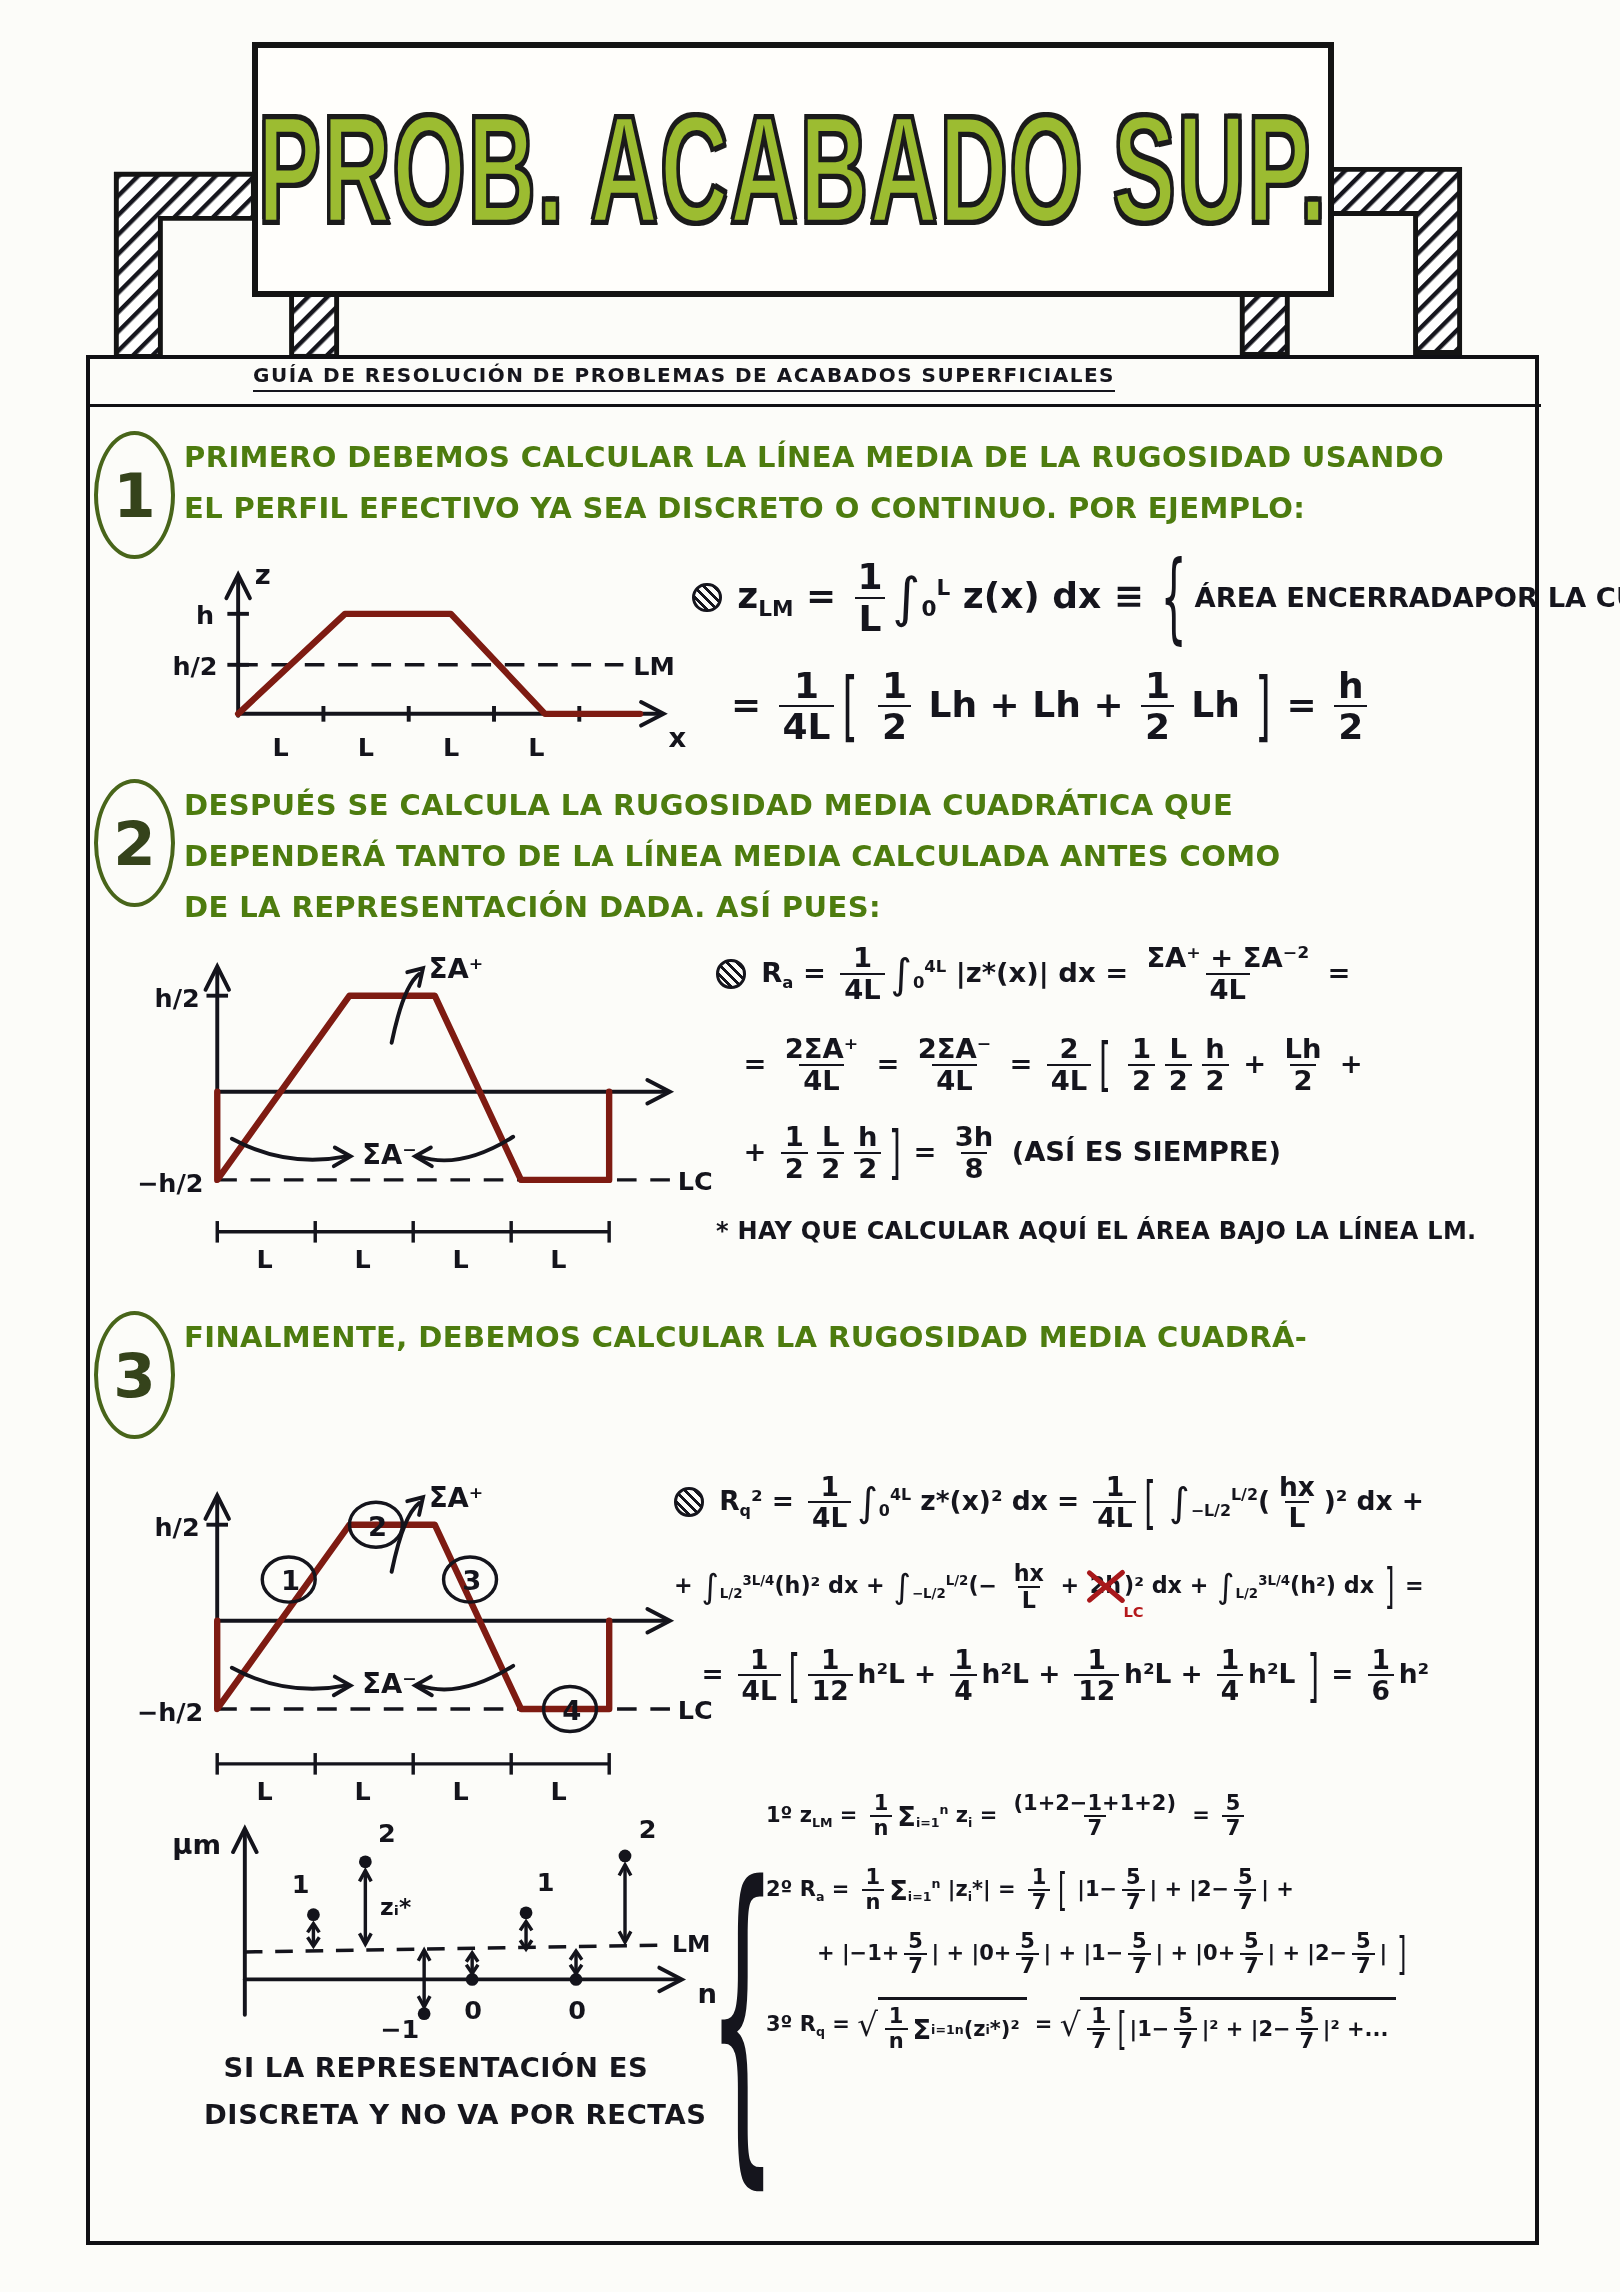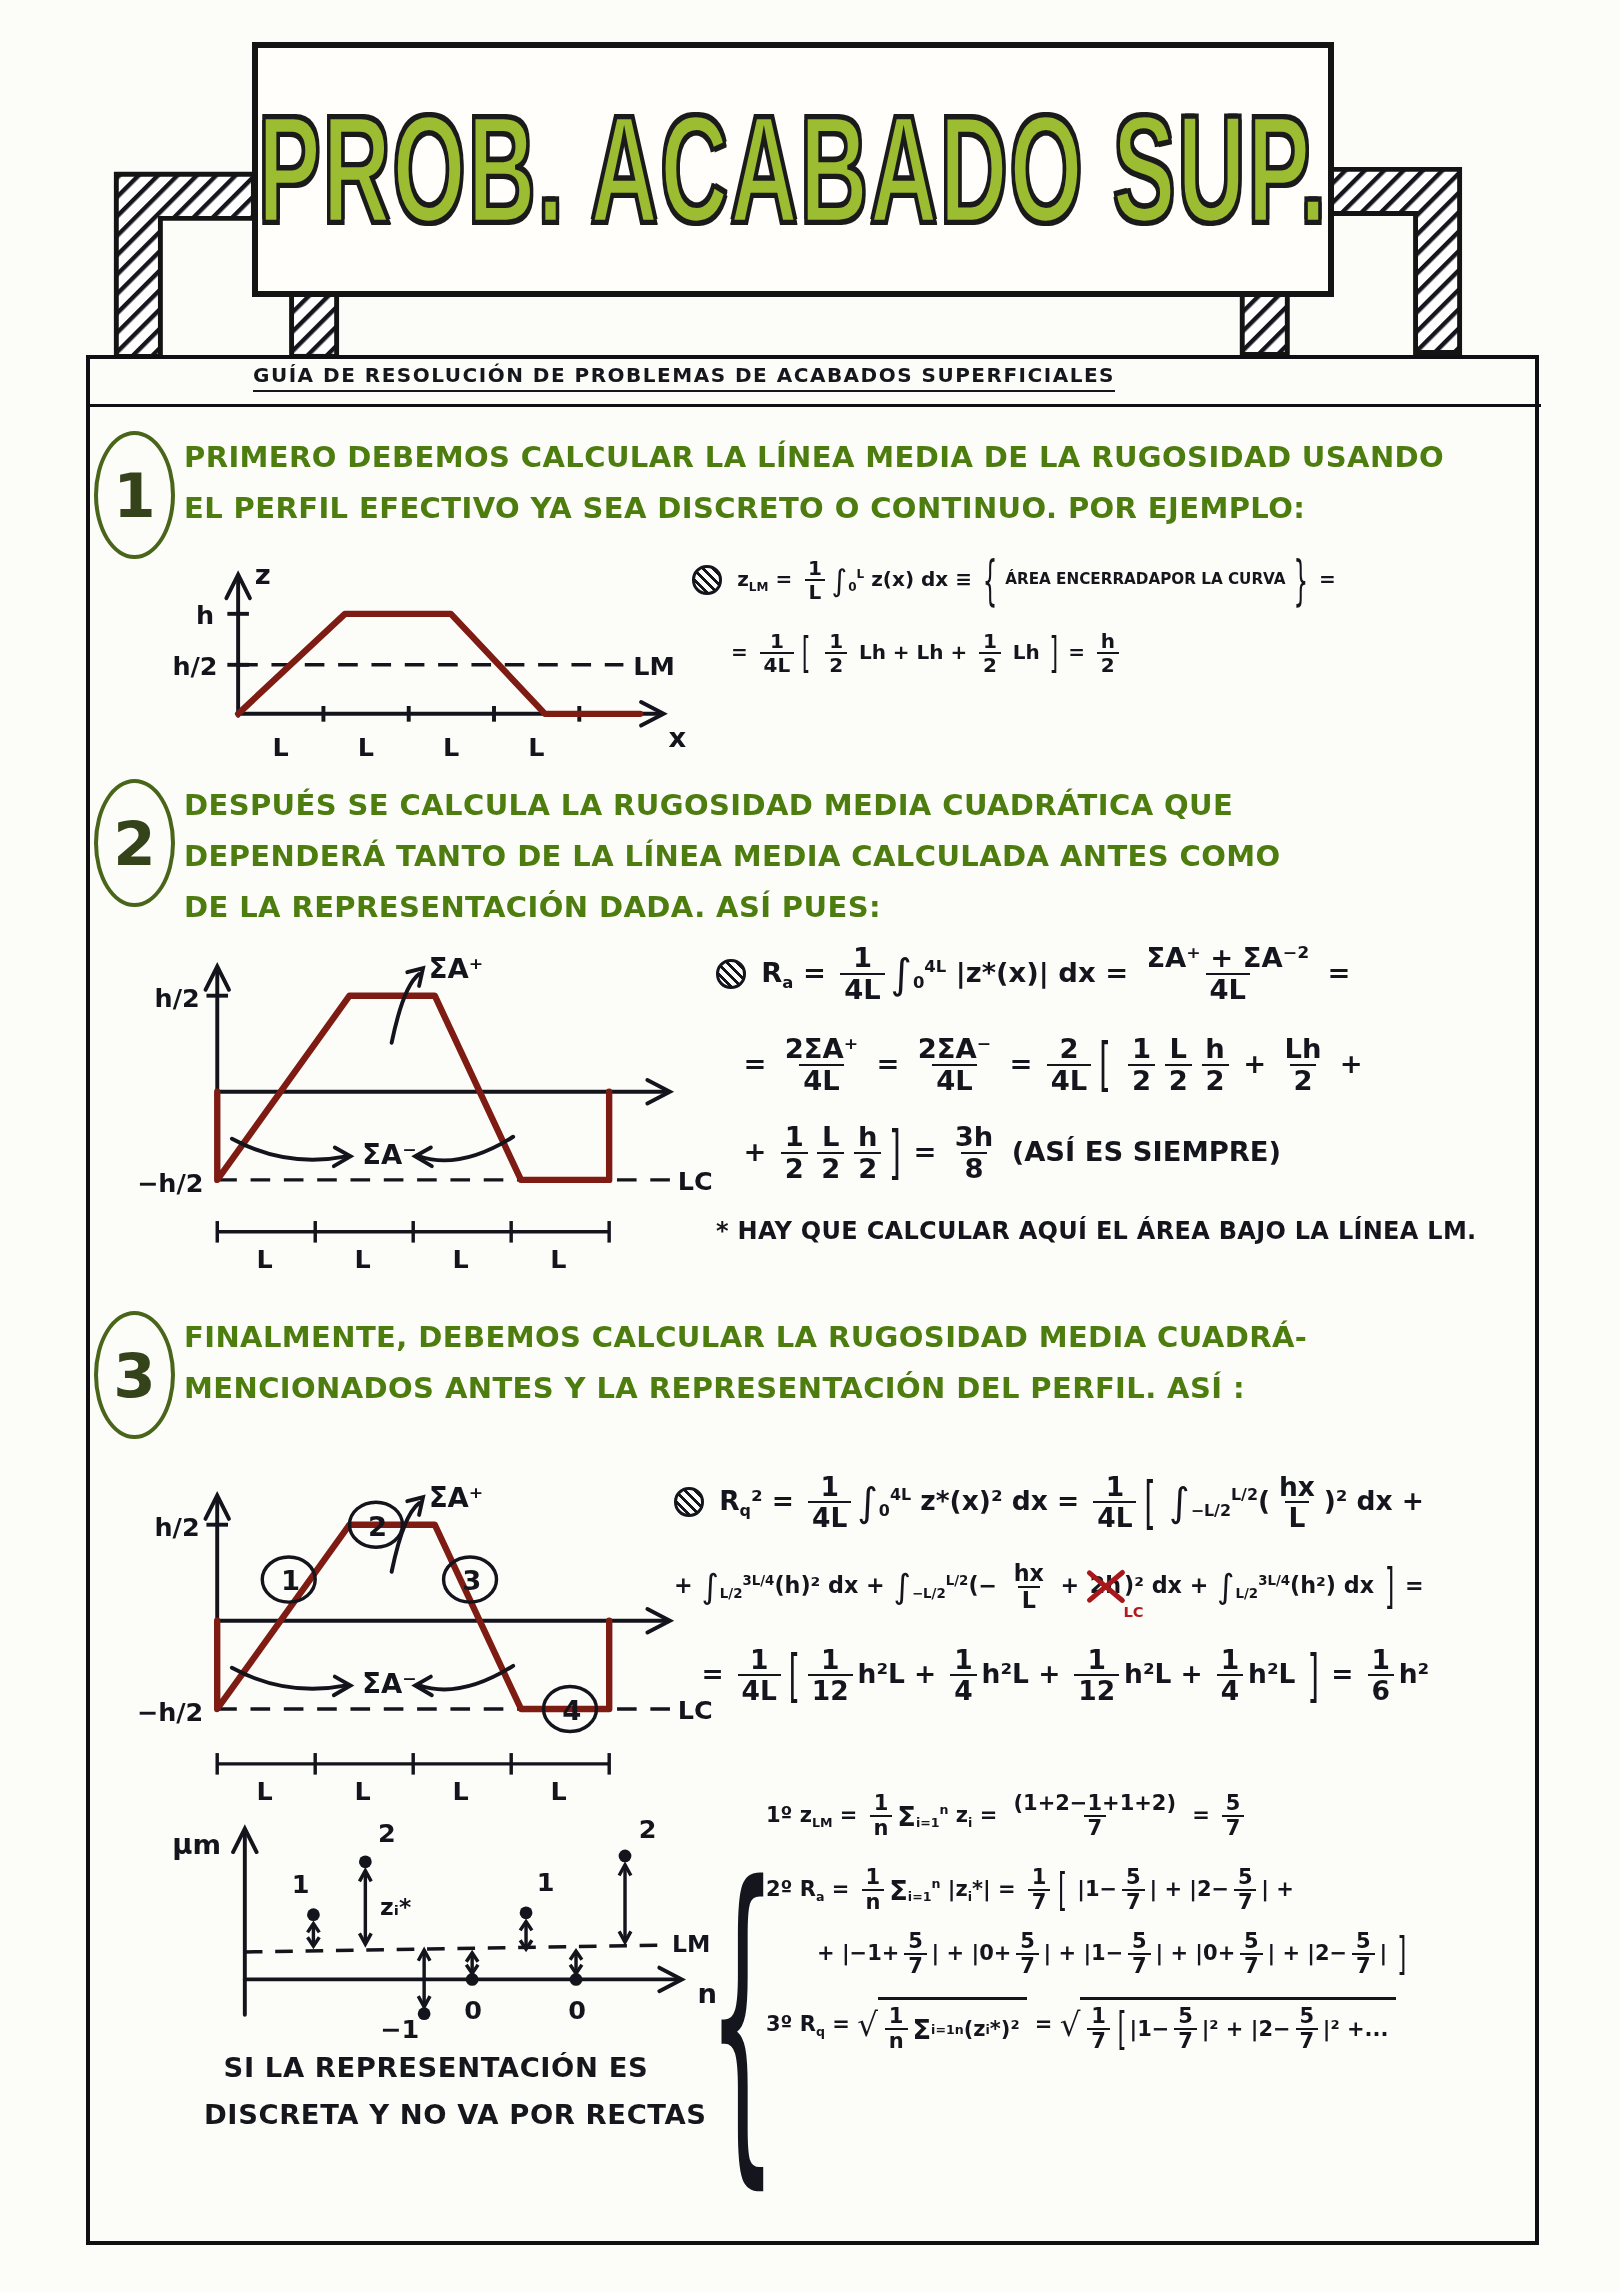--- a/index.html
+++ b/index.html
@@ -124,21 +124,21 @@
   <line x1="269" y1="164" x2="269" y2="180" stroke="#14141c" stroke-width="4"></line>
   <line x1="356" y1="164" x2="356" y2="180" stroke="#14141c" stroke-width="4"></line>
   <line x1="443" y1="164" x2="443" y2="180" stroke="#14141c" stroke-width="4"></line>
   <text x="130" y="215" font-size="26">L</text>
   <text x="217" y="215" font-size="26">L</text>
   <text x="304" y="215" font-size="26">L</text>
   <text x="391" y="215" font-size="26">L</text>
   <path d="M95,172 L204,70 L312,70 L408,172 L505,172" fill="none" stroke="#7e1b12" stroke-width="6.5" stroke-linecap="round" stroke-linejoin="round"></path>
 </svg>
 
-<div class="fblock" style="left:692px;top:557px;width:853px;font-size:20px">
+<div class="fblock" style="left:692px;top:557px;width:853px;font-size:36px">
   <div class="fline">
       <span class="bullet"></span>
       <span>z<sub>LM</sub> = <i class="fr">
           <i>1</i>
           <i>L</i>
         </i><span class="int">∫</span><sub>0</sub><sup>L</sup> z(x) dx ≡ <span class="bigb">{</span><span class="stk">
           <i>ÁREA ENCERRADA</i>
           <i>POR LA CURVA</i>
         </span><span class="bigb">}</span> =</span>
     </div>
@@ -250,21 +250,20 @@
         </i> (ASÍ ES SIEMPRE)</span>
     </div>
   <div class="note" style="margin-top:33px">* HAY QUE CALCULAR AQUÍ EL ÁREA BAJO LA LÍNEA LM.</div>
 </div>
 
 <div class="stepc" style="left:94px;top:1311px">
   <span>3</span>
 </div>
 <div class="abs hand" style="left:184px;top:1312px">
   <div>FINALMENTE, DEBEMOS CALCULAR LA RUGOSIDAD MEDIA CUADRÁ-</div>
-  <div>MENCIONADOS ANTES Y LA REPRESENTACIÓN DEL PERFIL. ASÍ :</div>
 </div>
 
 <svg class="abs" style="left:129px;top:1462px" width="588" height="343" viewBox="0 0 600 350">
   <line x1="90" y1="252" x2="90" y2="38" stroke="#14141c" stroke-width="4" stroke-linecap="round"></line>
   <polyline points="78,58 90,34 102,58" fill="none" stroke="#14141c" stroke-width="4" stroke-linecap="round"></polyline>
   <line x1="90" y1="162" x2="548" y2="162" stroke="#14141c" stroke-width="4" stroke-linecap="round"></line>
   <polyline points="529,150 552,162 529,174" fill="none" stroke="#14141c" stroke-width="4" stroke-linecap="round"></polyline>
   <line x1="79" y1="64" x2="101" y2="64" stroke="#14141c" stroke-width="4"></line>
   <text x="26" y="76" font-size="26">h/2</text>
   <text x="8" y="264" font-size="26">−h/2</text>

